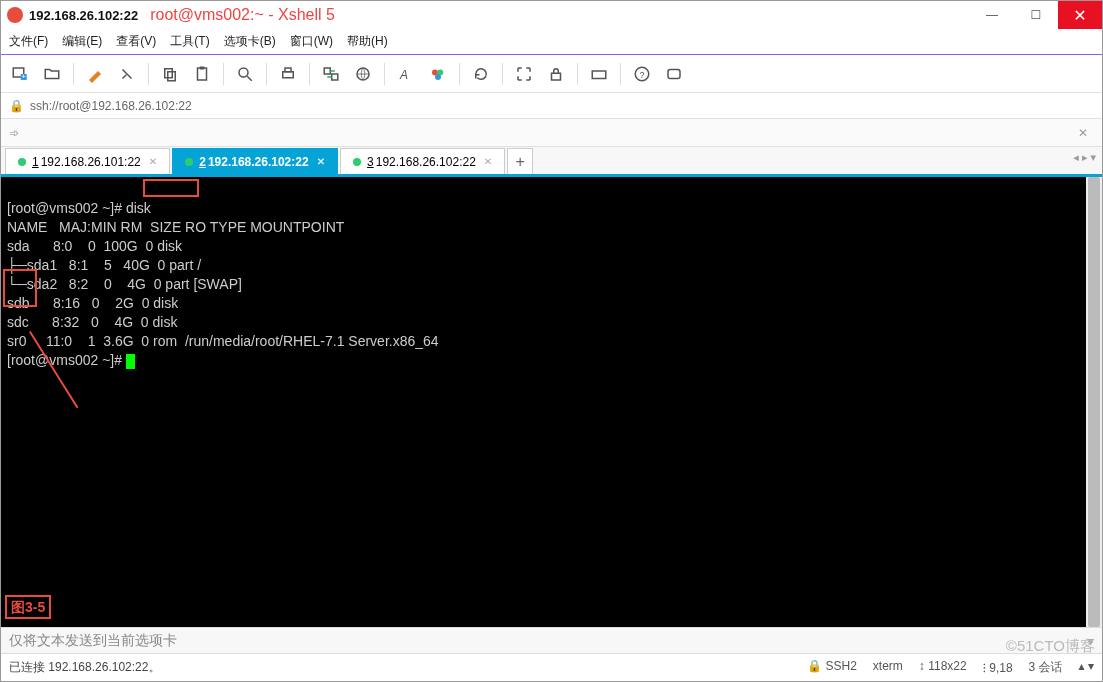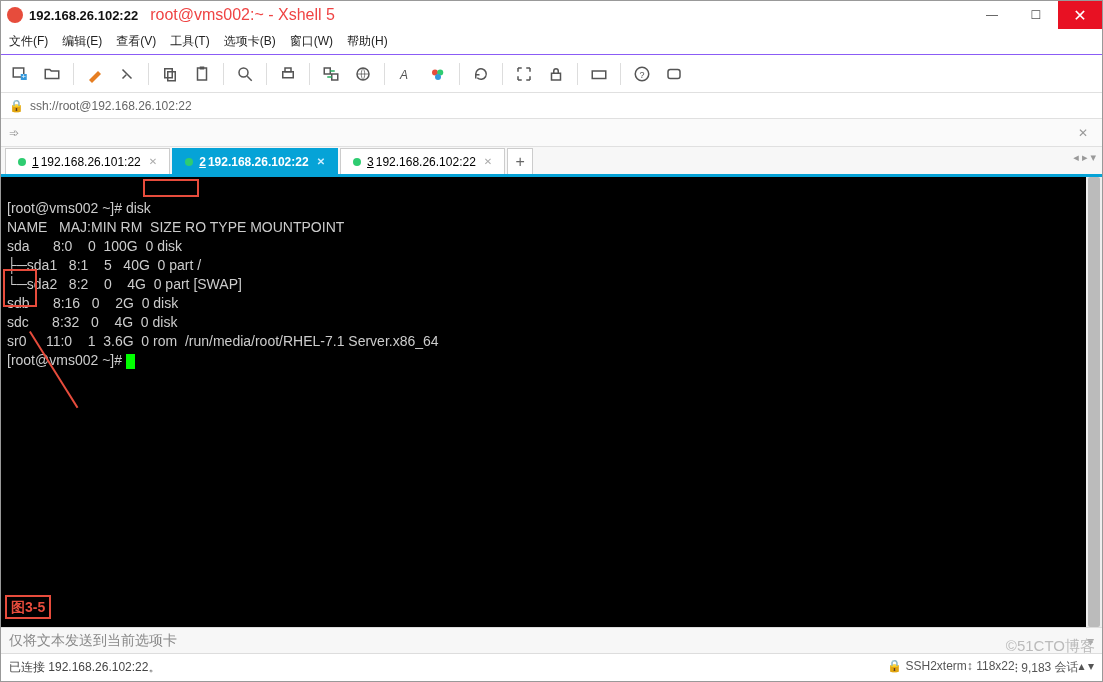--- a/index.html
+++ b/index.html
@@ -33,21 +33,21 @@
 .terminal { flex:1; background:#000; color:#ccc; font-family:"Consolas","Courier New",monospace; font-size:14px; line-height:18px; padding:4px 6px; position:relative; white-space:pre; overflow:hidden; }
 .terminal .hl-cmd { position:absolute; border:2px solid #e74c3c; }
 .terminal .cursor { display:inline-block; width:9px; height:15px; background:#0f0; vertical-align:middle; }
 .annot { position:absolute; color:#e74c3c; font-family:"Microsoft YaHei"; font-weight:bold; font-size:15px; }
 .annot-line { position:absolute; width:2px; background:#e74c3c; transform-origin:top left; }
 .figlabel { position:absolute; left:4px; bottom:8px; border:2px solid #e74c3c; color:#e74c3c; font-weight:bold; font-size:14px; padding:1px 4px; background:transparent; }
 .scroll { position:absolute; right:0; top:0; width:16px; height:100%; background:#eee; }
 .scroll .thumb { position:absolute; left:2px; right:2px; background:#bbb; border-radius:2px; }
 .sendbar { height:26px; background:#f7f7f7; border-top:1px solid #ddd; display:flex; align-items:center; padding:0 8px; font-size:14px; color:#888; }
 .statusbar { height:28px; background:#fff; border-top:1px solid #ddd; display:flex; align-items:center; padding:0 8px; font-size:12px; color:#444; }
-.statusbar .right { margin-left:auto; display:flex; color:#555; }
+.statusbar .right { margin-left:auto; display:flex; gap:16px; color:#555; }
 .watermark { position:absolute; right:8px; bottom:26px; color:#bbb; font-size:15px; }
 </style>
 </head>
 <body>
 
 <div class="titlebar">
   <div class="icon"></div>
   <span class="title1">192.168.26.102:22</span>
   <span class="title2">root@vms002:~ - Xshell 5</span>
   <div class="winbtns">

